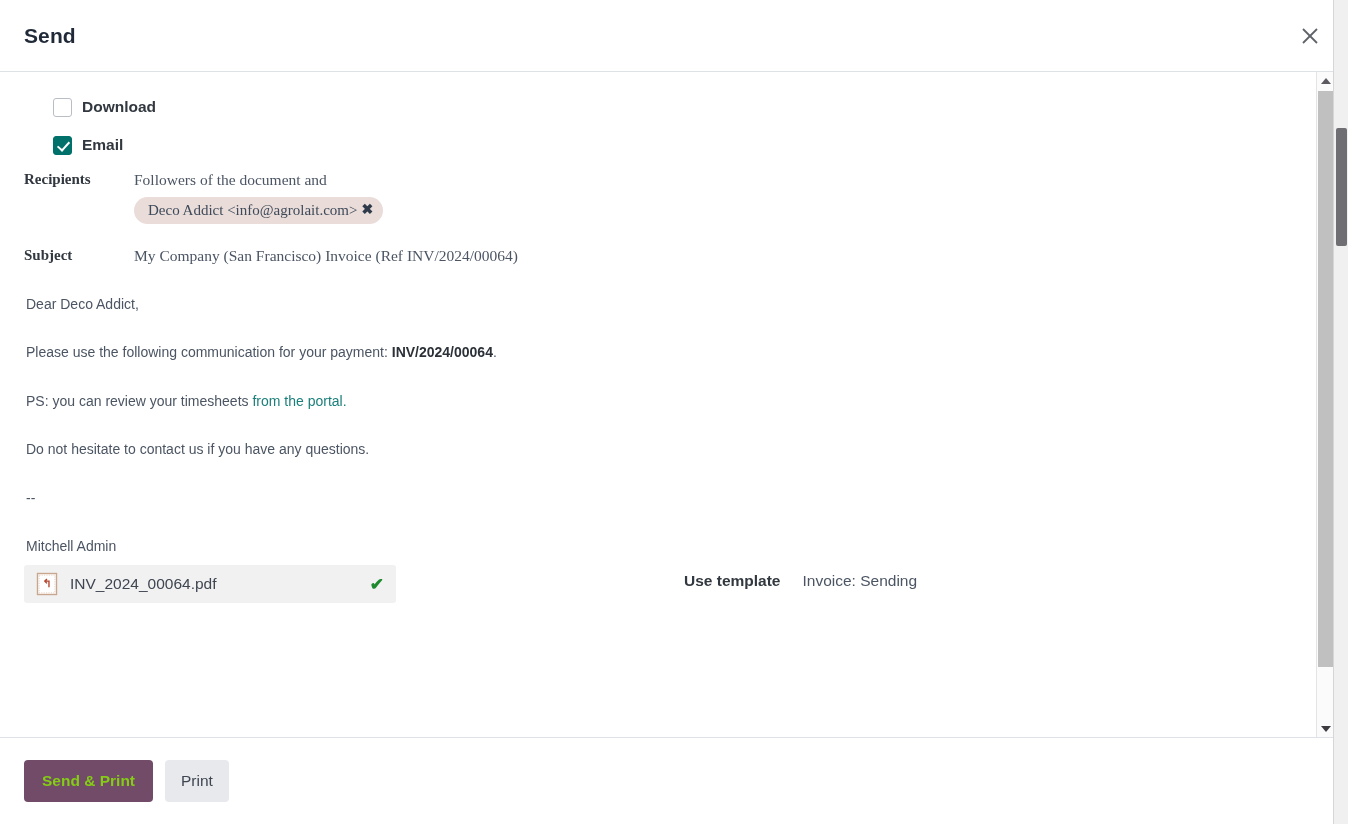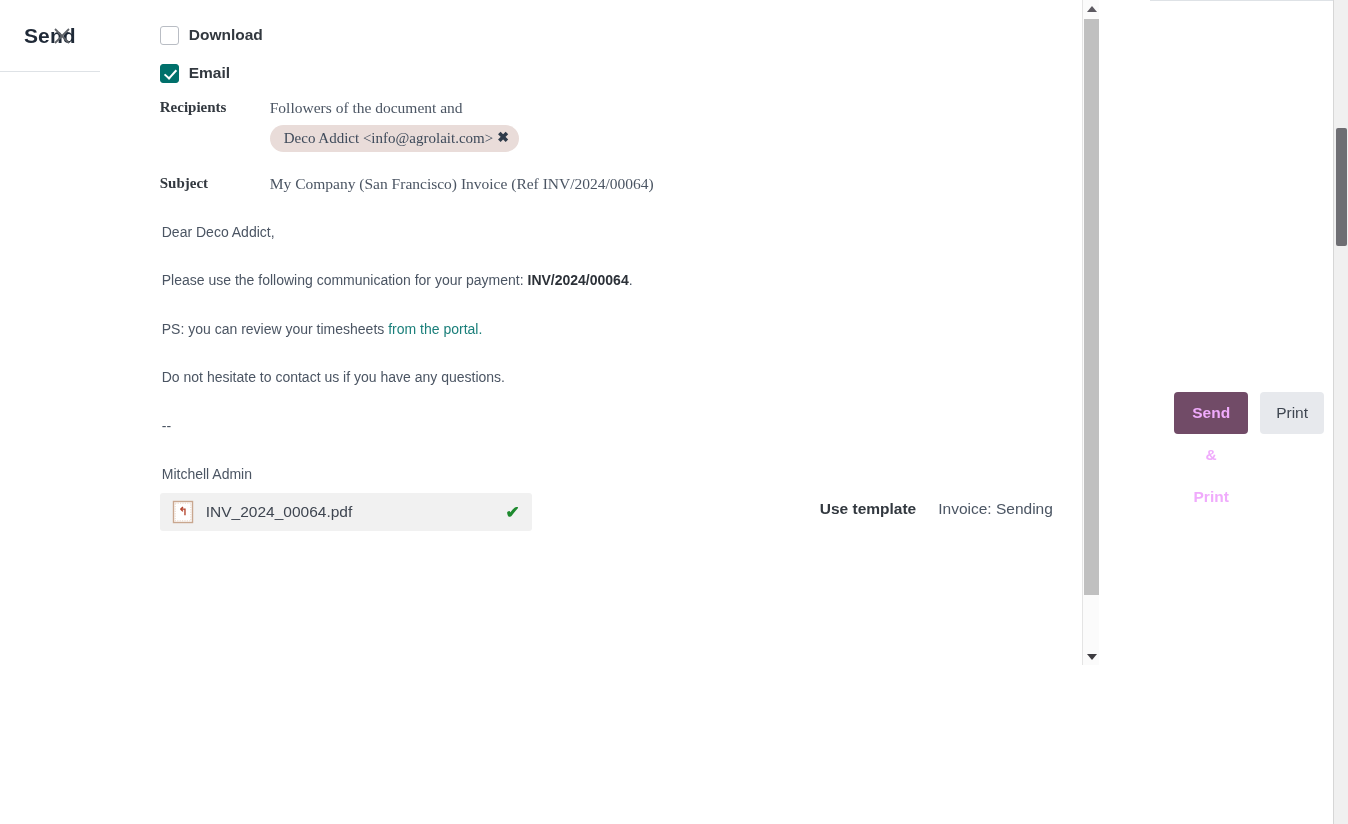--- a/index.html
+++ b/index.html
@@ -11,22 +11,21 @@
     font-family: "Liberation Sans", sans-serif;
     color: #374151;
   }
 
   .dialog {
     position: relative;
     width: 1348px;
     height: 824px;
     background: #ffffff;
     display: flex;
-    flex-direction: row;
-    gap: 36px;
+    flex-direction: column;
   }
 
   
   .dialog-header {
     position: relative;
     height: 72px;
     flex: 0 0 72px;
     border-bottom: 1px solid #dee2e6;
     display: flex;
     align-items: center;
@@ -67,20 +66,21 @@
     padding: 20px 24px 0 24px;
   }
 
   
   .check-row {
     display: flex;
     align-items: center;
     gap: 10px;
     height: 30px;
     margin-bottom: 8px;
+    margin-left: 29px;
   }
   .cbox {
     width: 19px; height: 19px;
     border: 1px solid #b9bdc4;
     border-radius: 3px;
     background: #fff;
     flex: 0 0 19px;
     position: relative;
     cursor: pointer;
   }
@@ -288,21 +288,21 @@
     font-weight: bold;
     border: none;
     border-radius: 4px;
     cursor: pointer;
     padding: 0 18px;
     height: 42px;
     line-height: 42px;
   }
   .btn-primary {
     background: #714b67;
-    color: #f0abfc;
+    color: #84cc16;
   }
   .btn-secondary {
     background: #e7e9ed;
     color: #3f4651;
     font-weight: normal;
     padding: 0 16px;
   }
 </style>
 </head>
 <body>

